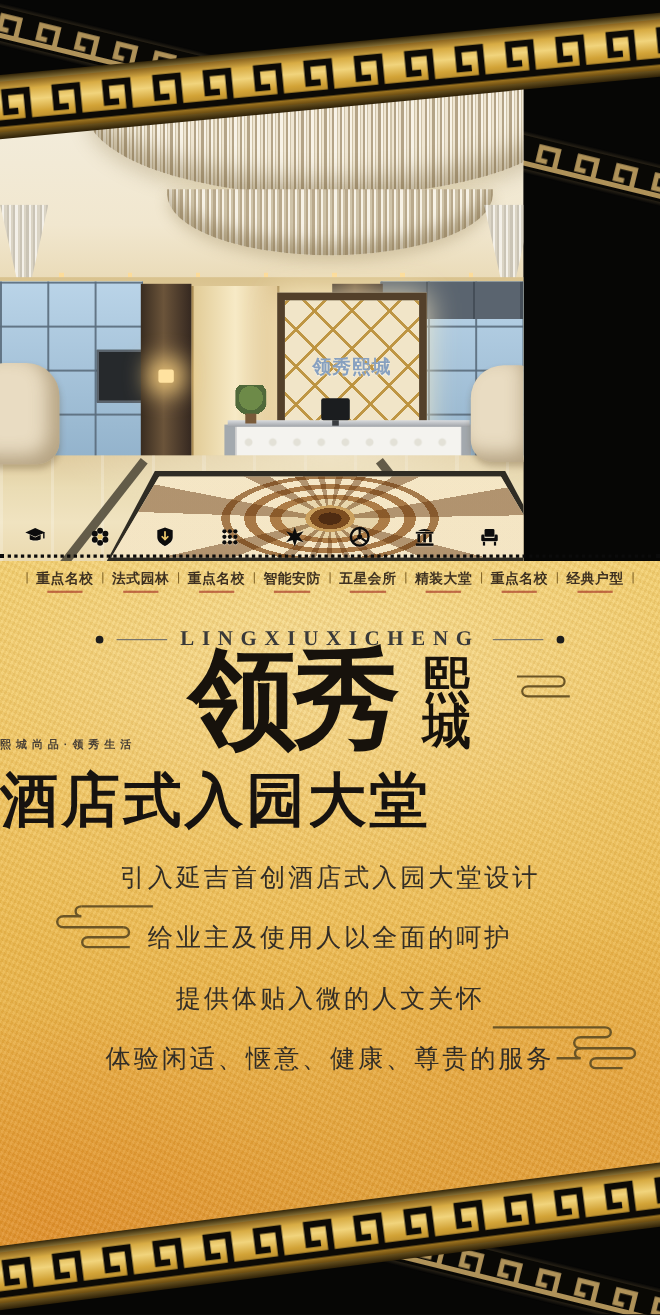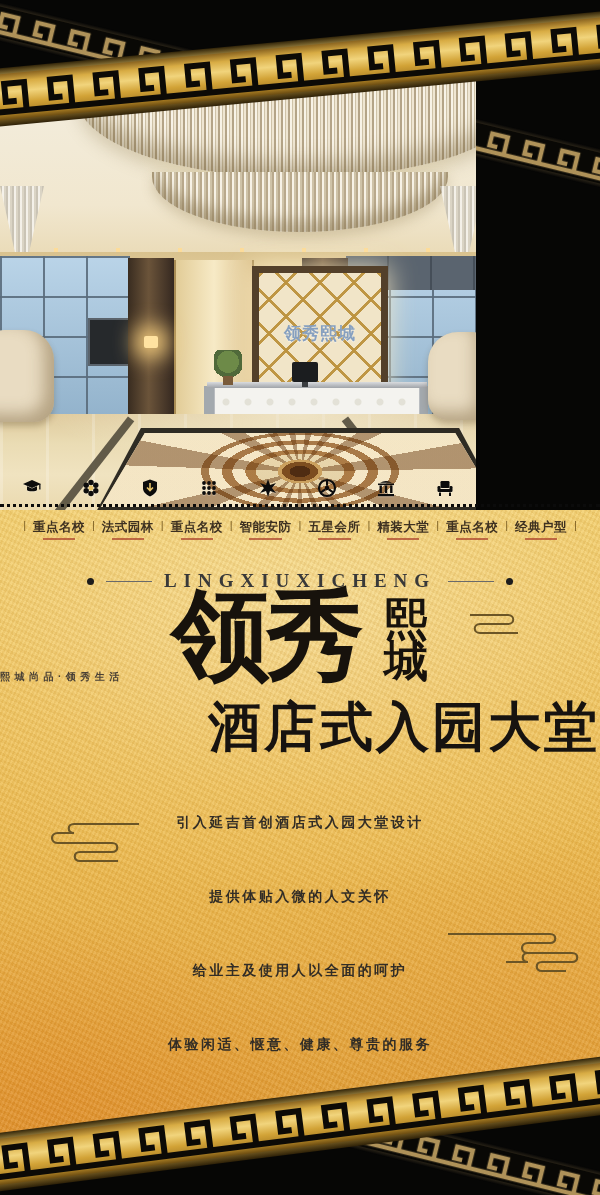--- a/index.html
+++ b/index.html
@@ -132,26 +132,26 @@
   .latin-text{font-family:"Liberation Serif","DejaVu Serif",serif;font-size:19px;letter-spacing:7px;
     color:#393939;font-weight:bold;}
   .rule{width:46px;height:1px;background:#6a6a6a;}
   .dot{width:7px;height:7px;border-radius:50%;background:#1c1c1c;}
   .logo{position:absolute;left:0;right:0;top:80px;display:flex;justify-content:center;align-items:flex-start;gap:20px;}
   .logo-large{font-size:98px;font-weight:900;color:#17120c;line-height:.92;letter-spacing:-4px;}
   .logo-small{display:flex;flex-direction:column;margin-left:4px;transform:translateY(8px);}
   .logo-small span{font-size:44px;font-weight:900;color:#17120c;line-height:.95;}
   .tagline{position:absolute;left:0;right:0;top:160px;text-align:left;font-size:10px;
     letter-spacing:4.5px;color:#4a4136;font-weight:bold;}
-  .headline{position:absolute;left:0;right:0;top:182px;text-align:right;
+  .headline{position:absolute;left:0;right:0;top:182px;text-align:left;
     font-family:"Liberation Serif","DejaVu Serif",serif;font-size:53px;font-weight:bold;
     letter-spacing:3px;color:#171310;}
   .body-lines{position:absolute;left:0;right:0;top:272px;display:flex;flex-direction:column;
     gap:24px;align-items:center;}
-  .bline{font-size:14px;font-weight:bold;letter-spacing:2.5px;color:#322d26;white-space:nowrap;margin-top:32px;}
+  .bline{font-size:23px;font-weight:normal;letter-spacing:2.5px;color:#322d26;white-space:nowrap;}
   .cloud{position:absolute;}
   .cloud svg{display:block;}
   .cloud-small{left:450px;top:92px;}
   .cloud-left{left:44px;top:304px;}
   .cloud-right{left:444px;top:412px;}
 </style>
 </head>
 <body>
 
 <div class="poster">
@@ -317,22 +317,22 @@
         <span>城</span>
       </span>
     </div>
 
     <div class="tagline">熙城尚品·领秀生活</div>
 
     <div class="headline">酒店式入园大堂</div>
 
     <div class="body-lines">
       <div class="bline">引入延吉首创酒店式入园大堂设计</div>
+      <div class="bline">给业主及使用人以全面的呵护</div>
       <div class="bline">提供体贴入微的人文关怀</div>
-      <div class="bline">给业主及使用人以全面的呵护</div>
       <div class="bline">体验闲适、惬意、健康、尊贵的服务</div>
     </div>
 
     <div class="cloud cloud-small">
       <svg width="80" height="40" viewBox="0 0 80 40" fill="none" stroke="#6b5526" stroke-width="2">
         <path d="M20 13 h38 c7 0 7 9 0 9 H30 c-7 0-7 9 0 9 h38"></path>
         </svg>
     </div>
     <div class="cloud cloud-left">
       <svg width="100" height="62" viewBox="0 0 100 62" fill="none" stroke="#6b5526" stroke-width="2.2">

